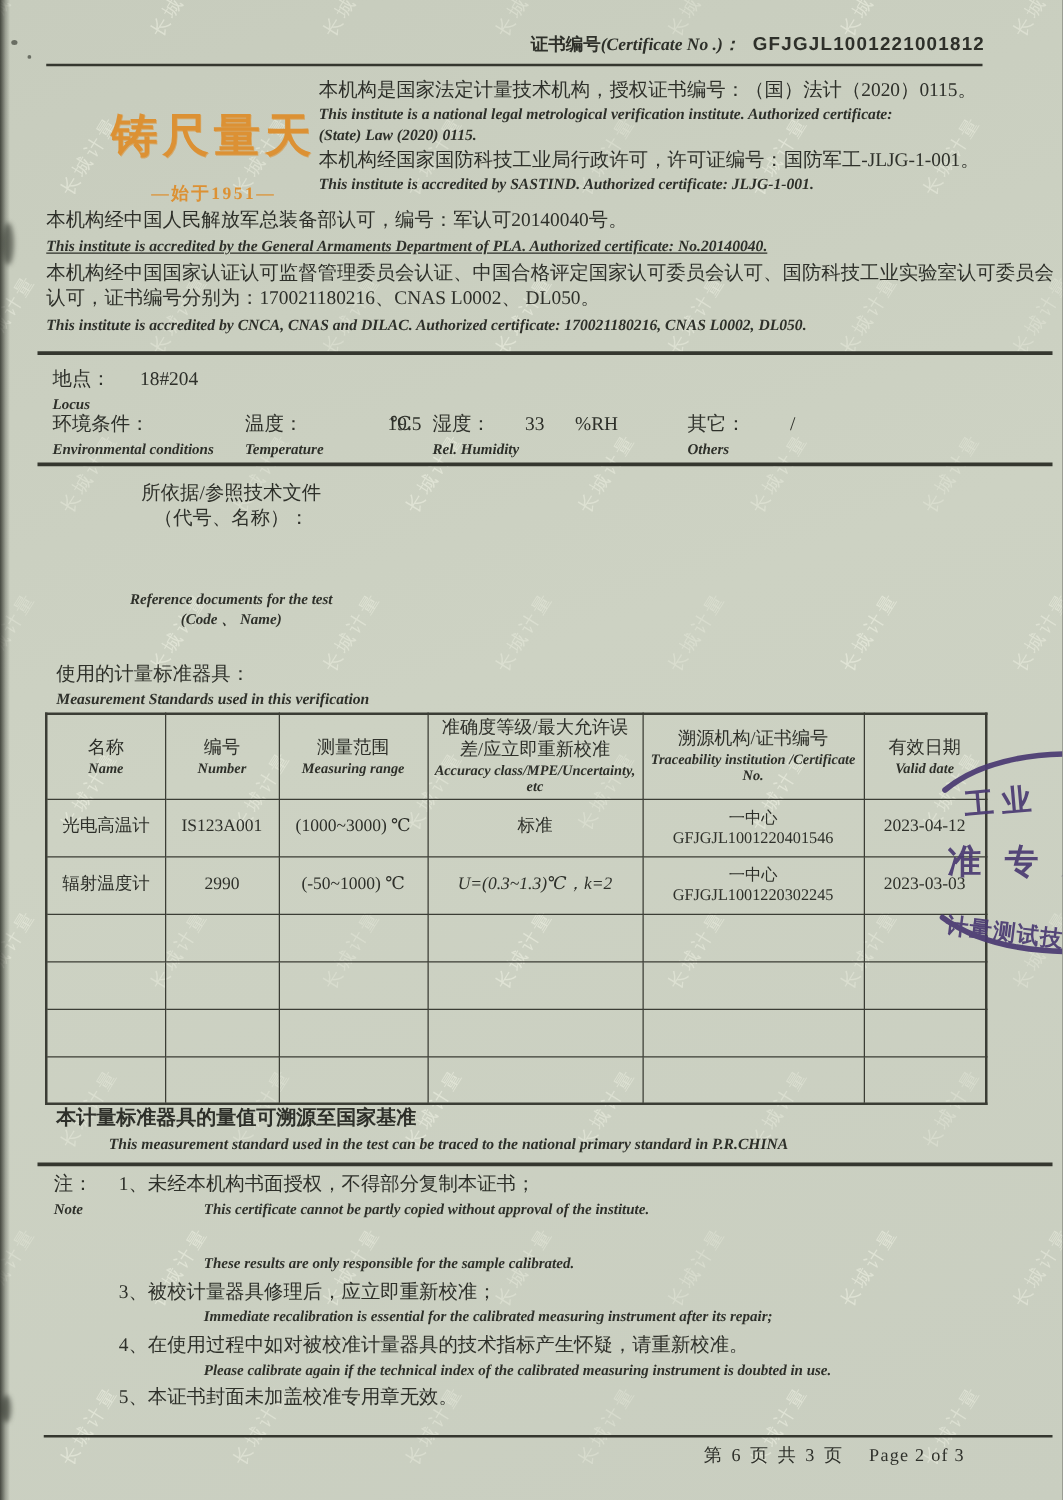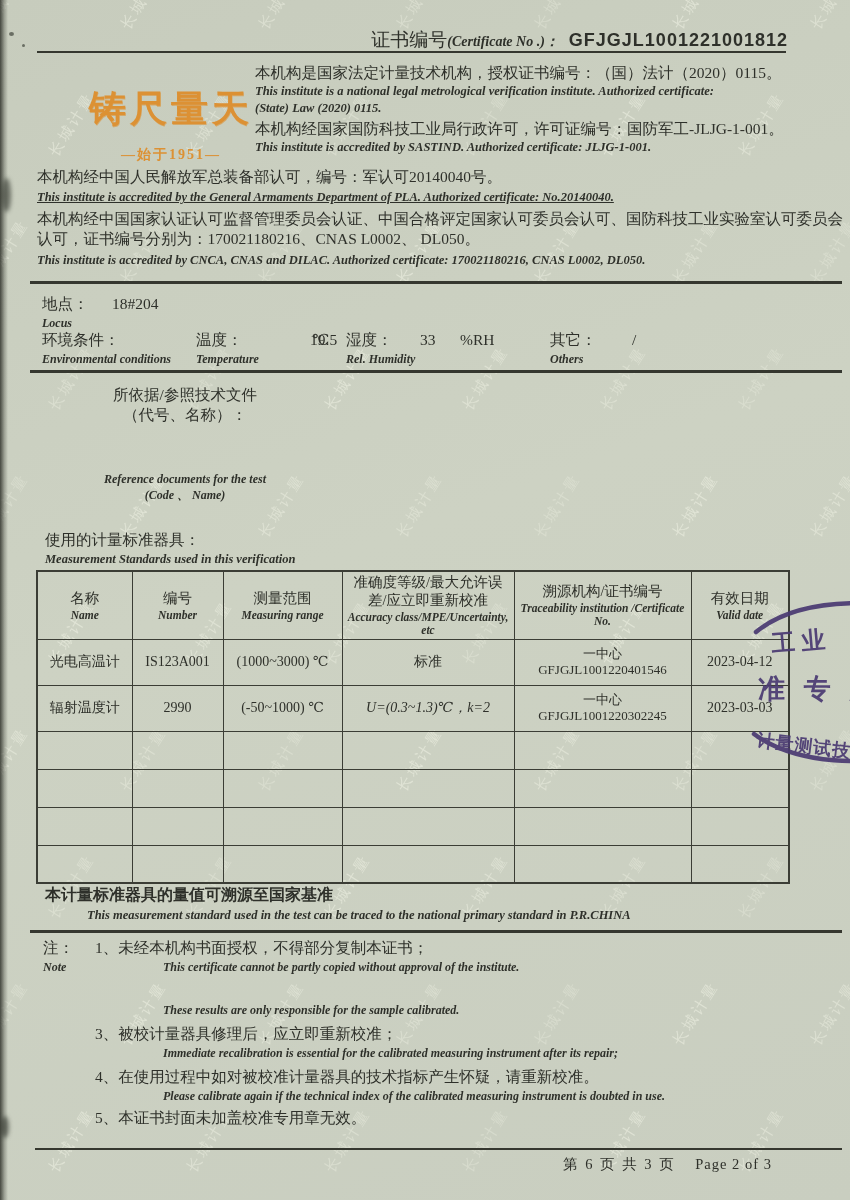--- a/index.html
+++ b/index.html
@@ -18,23 +18,23 @@
   .speck{background:rgba(30,32,26,0.55);border-radius:50%;z-index:6;}
   
   .zh{font-size:15.5px;line-height:1.32;}
   .zh-b{font-weight:700;}
   .en{font-style:italic;font-weight:700;font-size:12.5px;line-height:1.3;}
   .en-s{font-style:italic;font-weight:700;font-size:12px;}
   .rule{background:#35372f;z-index:2;}
   .content{z-index:3;}
   
   #cert-line{top:27px;left:0;width:788px;text-align:right;z-index:3;}
-  #cert-line .lab-zh{font-weight:400;font-size:19px;}
+  #cert-line .lab-zh{font-weight:700;font-size:14px;}
   #cert-line .lab-en{font-style:italic;font-weight:700;font-size:14px;}
-  #cert-line .num{font-family:"Liberation Sans",sans-serif;font-weight:700;font-size:18px;letter-spacing:1px;margin-left:10px;}
+  #cert-line .num{font-family:"Liberation Sans",sans-serif;font-weight:700;font-size:15px;letter-spacing:1px;margin-left:10px;}
   
   #logo{left:78px;top:84px;width:186px;text-align:center;color:#dc9134;z-index:3;}
   #logo .t{font-size:37px;font-weight:700;letter-spacing:4px;font-family:"DejaVu Serif",serif;
            text-shadow:0.5px 0.5px 0 rgba(220,145,52,0.6);}
   #logo .s{margin-top:12px;font-size:14px;font-weight:700;letter-spacing:2px;}
   
   table{border-collapse:collapse;table-layout:fixed;}
   #std-table{left:36px;top:570px;width:752px;z-index:3;}
   #std-table td,#std-table th{border:1.6px solid #3b3d35;text-align:center;vertical-align:middle;
       padding:1px 3px;font-weight:400;overflow:hidden;}

